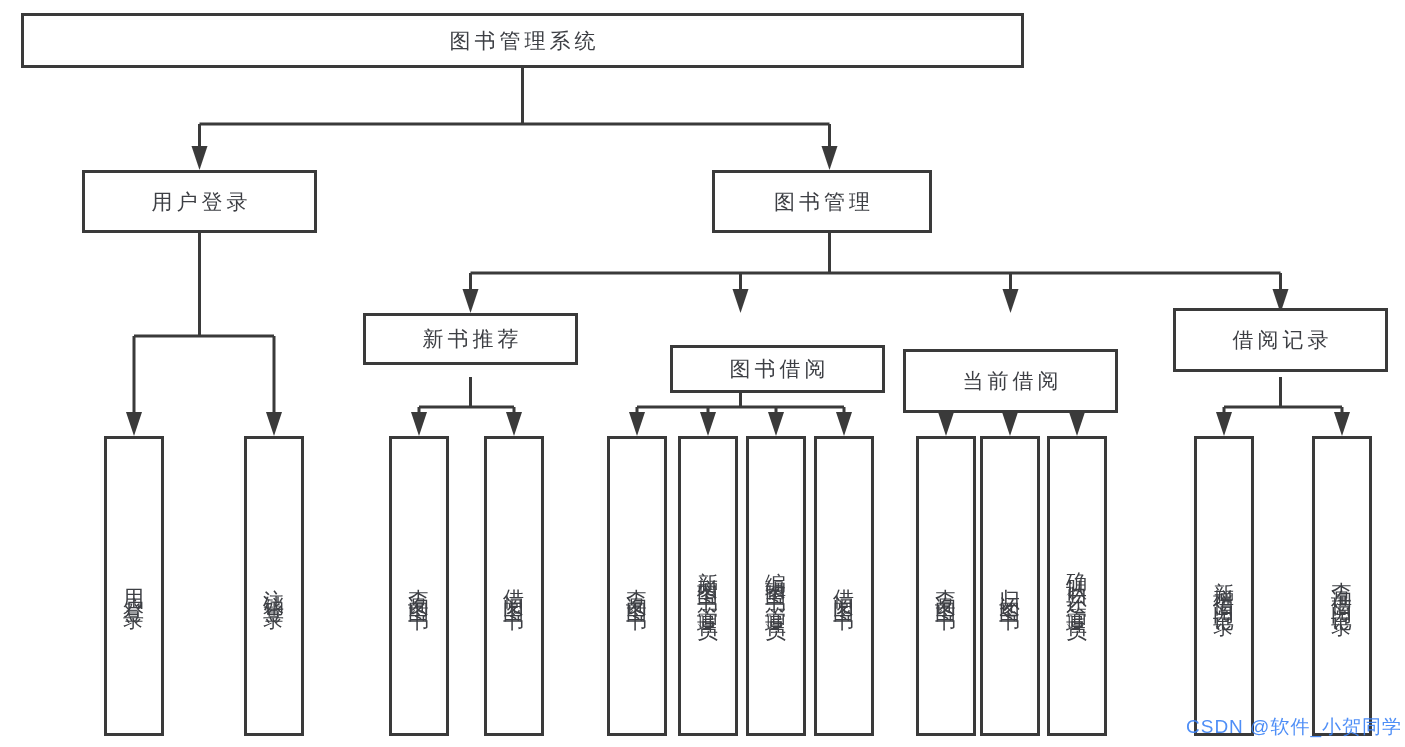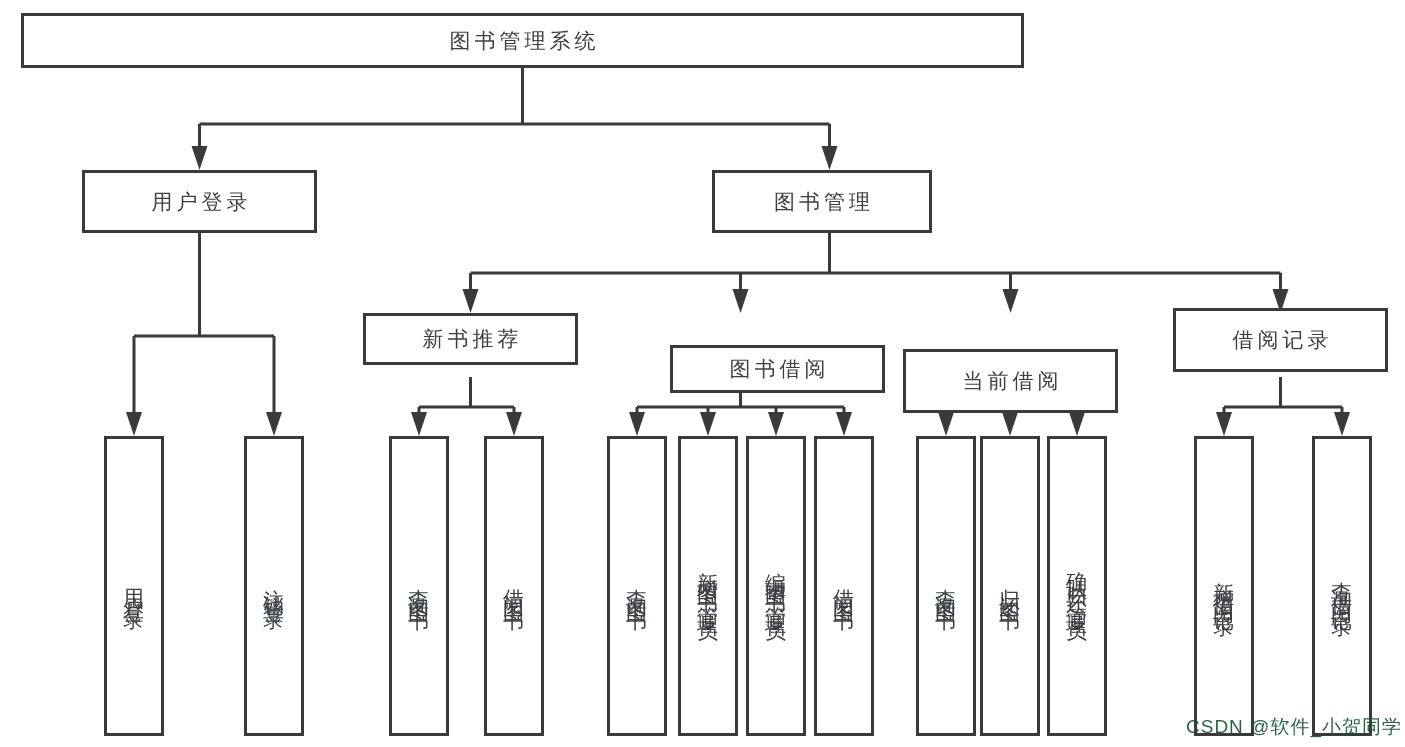--- a/index.html
+++ b/index.html
@@ -52,21 +52,21 @@
     font-size: 21px;
     letter-spacing: 7px;
     line-height: 1;
   }
   .watermark {
     position: absolute;
     left: 1186px;
     top: 714px;
     font-size: 19px;
     letter-spacing: 1px;
-    color: #14532d;
+    color: #3b82f6;
     white-space: nowrap;
     z-index: 5;
     opacity: 0.9;
   }
 </style>
 </head>
 <body>
 
 <div id="stage">
 

